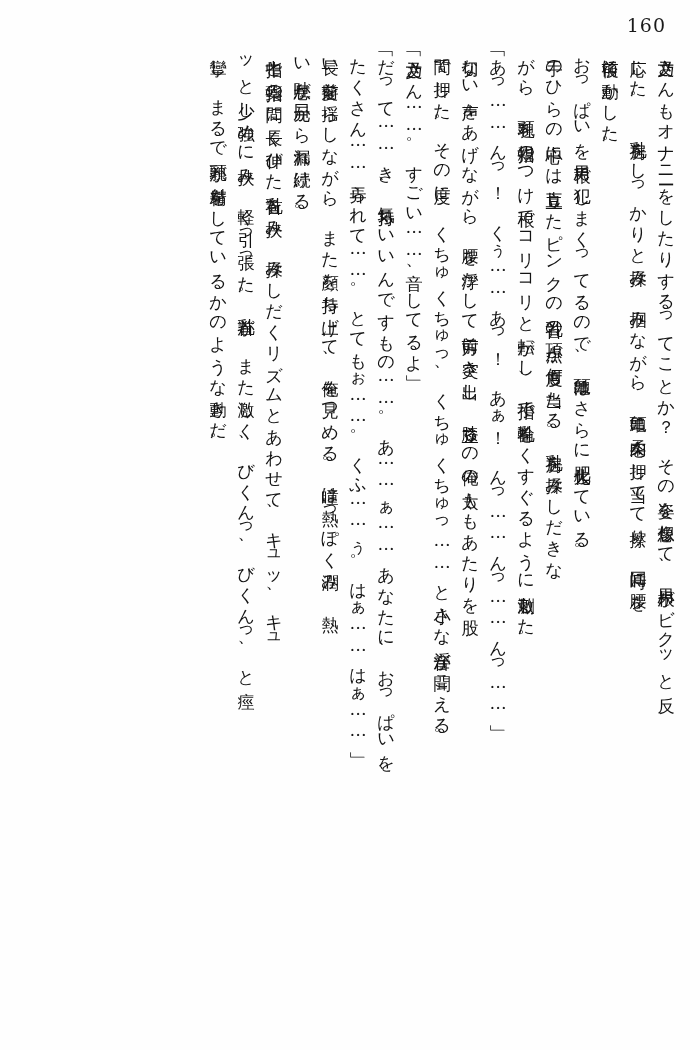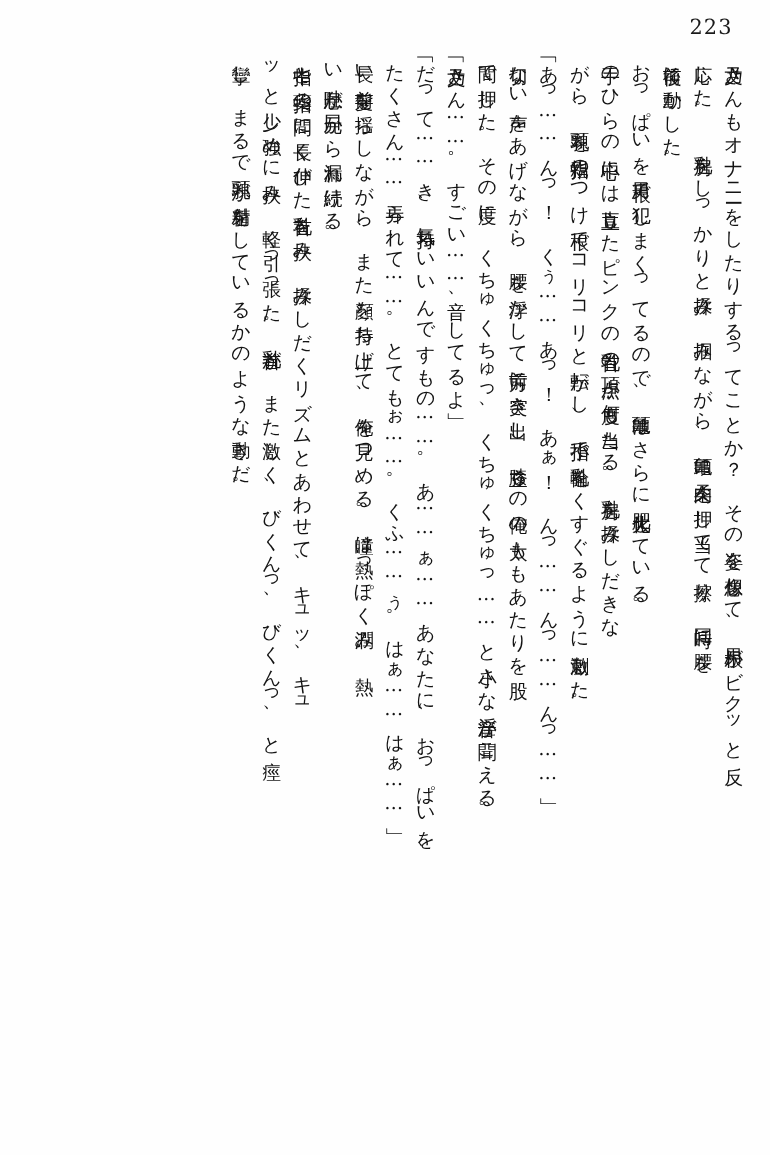--- a/index.html
+++ b/index.html
@@ -55,21 +55,21 @@
     font-family: "DejaVu Serif", "Liberation Serif", serif;
     white-space: pre;
     overflow: visible;
   }
 </style>
 </head>
 <body>
 
 <div class="page">
 
-  <div class="page-number">223</div>
+  <div class="page-number">160</div>
 
   <div class="text-body">
     <div class="tcol">文乃さんもオナニーをしたりするってことか？　その姿を想像して、男根がビクッと反</div>
     <div class="tcol">応した。　乳房をしっかりと揉み、掴みながら、亀頭に柔肉を押し当てて擦り、同時に腰を</div>
     <div class="tcol">前後に動かした。</div>
     <div class="tcol">おっぱいを男根で犯しまくってるので、亀頭はさらに肥大化している。</div>
     <div class="tcol">手のひらの中心には直立したピンクの乳首の頂点が何度も当たる。乳房を揉みしだきな</div>
     <div class="tcol">がら、乳頭を親指のつけ根でコリコリと転がし、小指で乳輪をくすぐるように刺激した。</div>
     <div class="tcol">「あっ……んっ！　くぅ……あっ！　あぁ！　んっ……んっ……んっ……」</div>
     <div class="tcol">切ない声をあげながら、腰を浮かして前方に突き出し、膝立ちの俺の太ももあたりを股</div>

